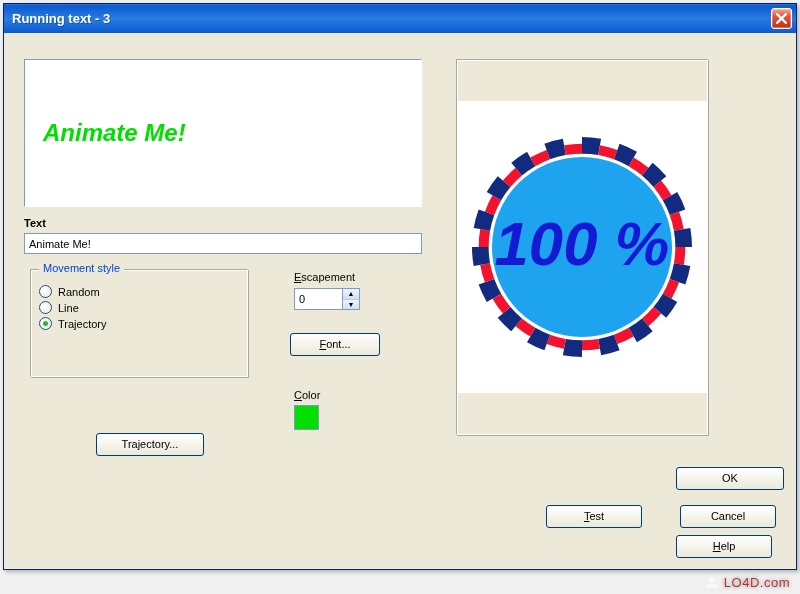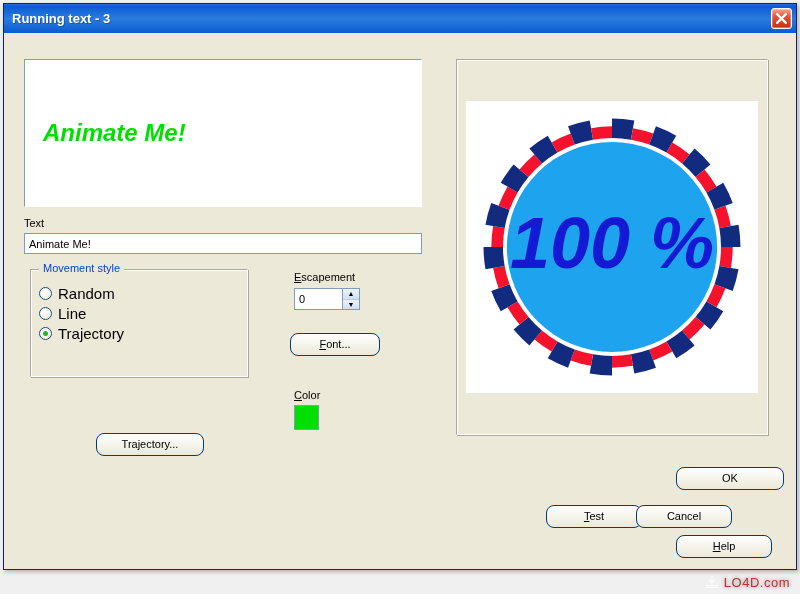--- a/index.html
+++ b/index.html
@@ -69,21 +69,21 @@
   padding-left: 18px;
 }
 .preview-text {
   color: #00e000;
   font-family: Arial, sans-serif;
   font-size: 24px;
   font-weight: bold;
   font-style: italic;
 }
 .label { color: #000; font-size: 11px; }
-.text-label { position: absolute; left: 20px; top: 184px; }
+.text-label { position: absolute; left: 20px; top: 184px; font-weight: bold; }
 .text-input {
   position: absolute;
   left: 20px;
   top: 200px;
   width: 398px;
   height: 21px;
   border: 1px solid #7f9db9;
   padding: 2px 4px;
   font-family: inherit;
   font-size: 11px;
@@ -108,21 +108,21 @@
   padding: 0 4px;
   color: #0046d5;
   font-size: 11px;
 }
 .radio-row {
   display: flex;
   align-items: center;
   gap: 6px;
   margin: 3px 8px;
   cursor: pointer;
-  font-size: 15px;
+  font-size: 11px;
 }
 .radio-stack { padding-top: 12px; }
 .radio {
   width: 13px;
   height: 13px;
   border-radius: 50%;
   border: 1px solid #1c5180;
   background: radial-gradient(circle at 30% 30%, #fff, #ece9d8);
   display: flex;
   align-items: center;
@@ -131,21 +131,21 @@
 .radio.sel::after {
   content: "";
   width: 5px;
   height: 5px;
   border-radius: 50%;
   background: #2fb22f;
 }
 .button {
   background: linear-gradient(to bottom, #fff, #ece9d8);
   border: 1px solid #003c74;
-  border-radius: 8px;
+  border-radius: 3px;
   font-family: inherit;
   font-size: 11px;
   padding: 0;
   text-align: center;
   cursor: pointer;
   height: 23px;
   line-height: 21px;
 }
 .btn-traj { position: absolute; left: 92px; top: 400px; width: 108px; }
 .esc-label { position: absolute; left: 290px; top: 238px; }
@@ -191,38 +191,38 @@
   top: 372px;
   width: 25px;
   height: 25px;
   border: 1px solid #7f9db9;
   cursor: pointer;
 }
 .preview-panel {
   position: absolute;
   left: 452px;
   top: 26px;
-  width: 312px;
+  width: 252px;
   height: 376px;
   border: 1px solid #fff;
   border-top-color: #aca899;
   border-left-color: #aca899;
   box-shadow: inset 1px 1px 0 #fff, 1px 1px 0 #aca899;
   display: flex;
   align-items: center;
   justify-content: center;
 }
 .badge-canvas {
   width: 292px;
   height: 292px;
   background: #fff;
 }
 .btn-test { position: absolute; left: 534px; top: 472px; width: 96px; margin-left: 8px; }
 .btn-ok { position: absolute; left: 672px; top: 434px; width: 108px; }
-.btn-cancel { position: absolute; left: 632px; top: 472px; width: 96px; }
+.btn-cancel { position: absolute; left: 676px; top: 472px; width: 96px; }
 .btn-help { position: absolute; left: 672px; top: 502px; width: 96px; }
 .u { text-decoration: underline; }
 .watermark {
   position: absolute;
   right: 10px;
   bottom: 4px;
   color: #b91c1c;
   font-size: 13px;
   font-family: Arial, sans-serif;
   letter-spacing: .5px;

